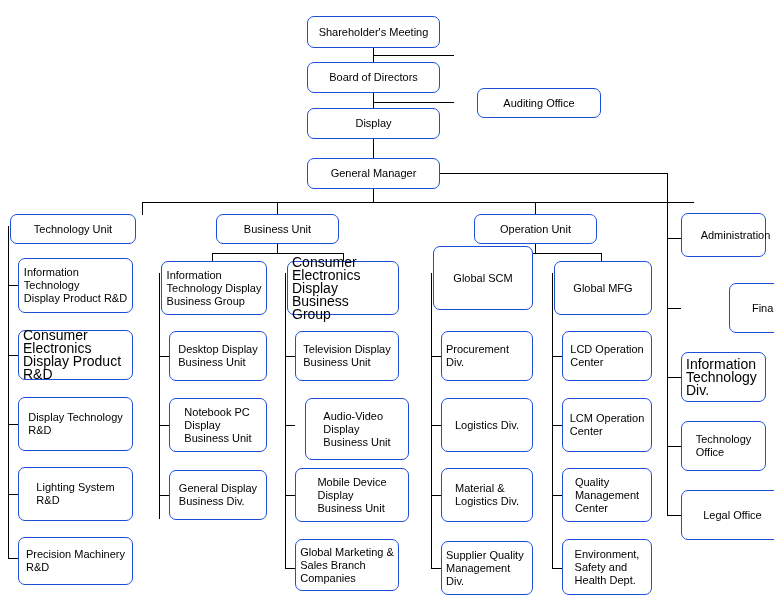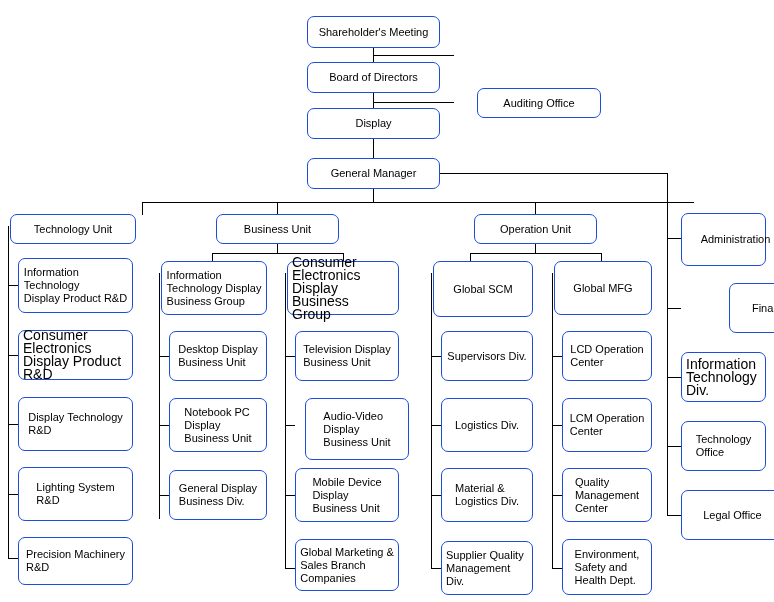--- a/index.html
+++ b/index.html
@@ -130,39 +130,39 @@
   <div class="line hline" style="left:285px; top:356px; width:10px;"></div>
   <div class="node" style="left:295px; top:331px; width:104px; height:50px;">Television Display
 Business Unit</div>
 
   <div class="line hline" style="left:285px; top:425px; width:10px;"></div>
   <div class="node" style="left:305px; top:398px; width:104px; height:62px;">Audio-Video
 Display
 Business Unit</div>
 
   <div class="line hline" style="left:285px; top:495px; width:10px;"></div>
-  <div class="node" style="left:295px; top:468px; width:104px; height:54px;">Mobile Device
+  <div class="node" style="left:295px; top:468px; width:114px; height:54px;">Mobile Device
 Display
 Business Unit</div>
 
   <div class="line hline" style="left:285px; top:568px; width:10px;"></div>
   <div class="node" style="left:295px; top:539px; width:104px; height:52px;">Global Marketing &amp;
 Sales Branch
 Companies</div>
 
   <div class="line vline" style="left:535px; top:244px; height:9px;"></div>
   <div class="line hline" style="left:470px; top:253px; width:131px;"></div>
   <div class="line vline" style="left:470px; top:253px; height:8px;"></div>
   <div class="line vline" style="left:601px; top:253px; height:8px;"></div>
 
-  <div class="node" style="left:433px; top:261px; width:100px; height:56px;">Global SCM</div>
+  <div class="node" style="left:433px; top:246px; width:100px; height:64px;">Global SCM</div>
   <div class="line vline" style="left:431px; top:273px; height:296px;"></div>
 
   <div class="line hline" style="left:431px; top:356px; width:10px;"></div>
-  <div class="node" style="left:441px; top:331px; width:92px; height:50px;">Supervisors Div.</div>
+  <div class="node" style="left:441px; top:331px; width:92px; height:50px;">Procurement Div.</div>
 
   <div class="line hline" style="left:431px; top:425px; width:10px;"></div>
   <div class="node" style="left:441px; top:398px; width:92px; height:54px;">Logistics Div.</div>
 
   <div class="line hline" style="left:431px; top:495px; width:10px;"></div>
   <div class="node" style="left:441px; top:468px; width:92px; height:54px;">Material &amp;
 Logistics Div.</div>
 
   <div class="line hline" style="left:431px; top:568px; width:10px;"></div>
   <div class="node" style="left:441px; top:541px; width:92px; height:54px;">Supplier Quality
@@ -183,21 +183,21 @@
   <div class="node" style="left:562px; top:468px; width:90px; height:54px;">Quality
 Management
 Center</div>
 
   <div class="line hline" style="left:552px; top:568px; width:10px;"></div>
   <div class="node" style="left:562px; top:539px; width:90px; height:56px;">Environment,
 Safety and
 Health Dept.</div>
 
   <div class="line hline" style="left:667px; top:238px; width:14px;"></div>
-  <div class="node" style="left:681px; top:213px; width:85px; height:53px;padding-left:28px;">Administration</div>
+  <div class="node" style="left:681px; top:213px; width:85px; height:44px;padding-left:28px;">Administration</div>
 
   <div class="line hline" style="left:667px; top:308px; width:14px;"></div>
   <div class="node" style="left:681px; top:283px; width:85px; height:50px;margin-left:48px;">Finance</div>
 
   <div class="line hline" style="left:667px; top:377px; width:14px;"></div>
   <div class="node small" style="left:681px; top:352px; width:85px; height:50px;">Information
 Technology Div.</div>
 
   <div class="line hline" style="left:667px; top:446px; width:14px;"></div>
   <div class="node" style="left:681px; top:421px; width:85px; height:50px;">Technology

